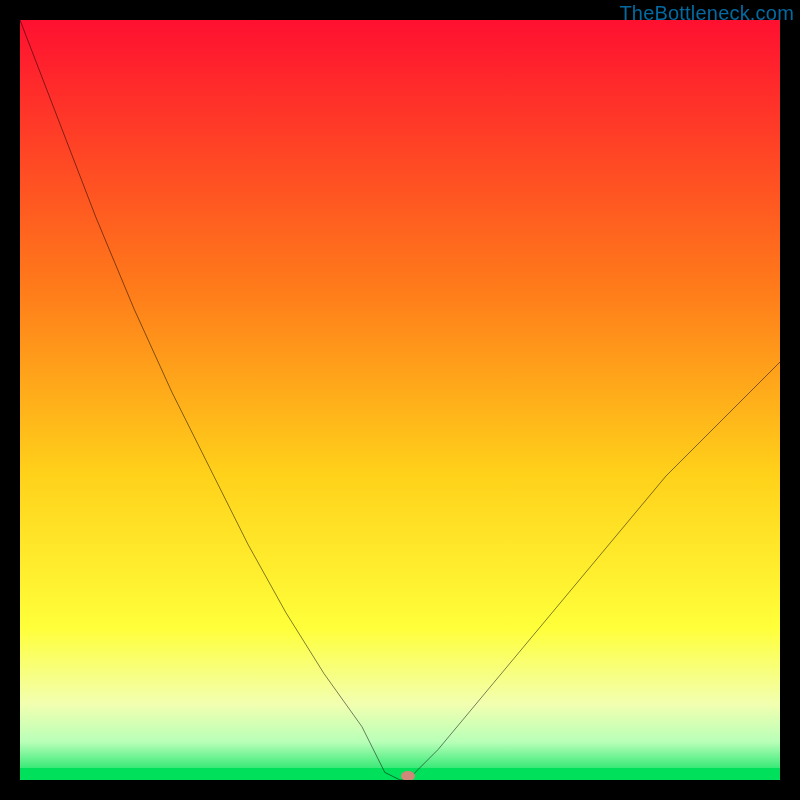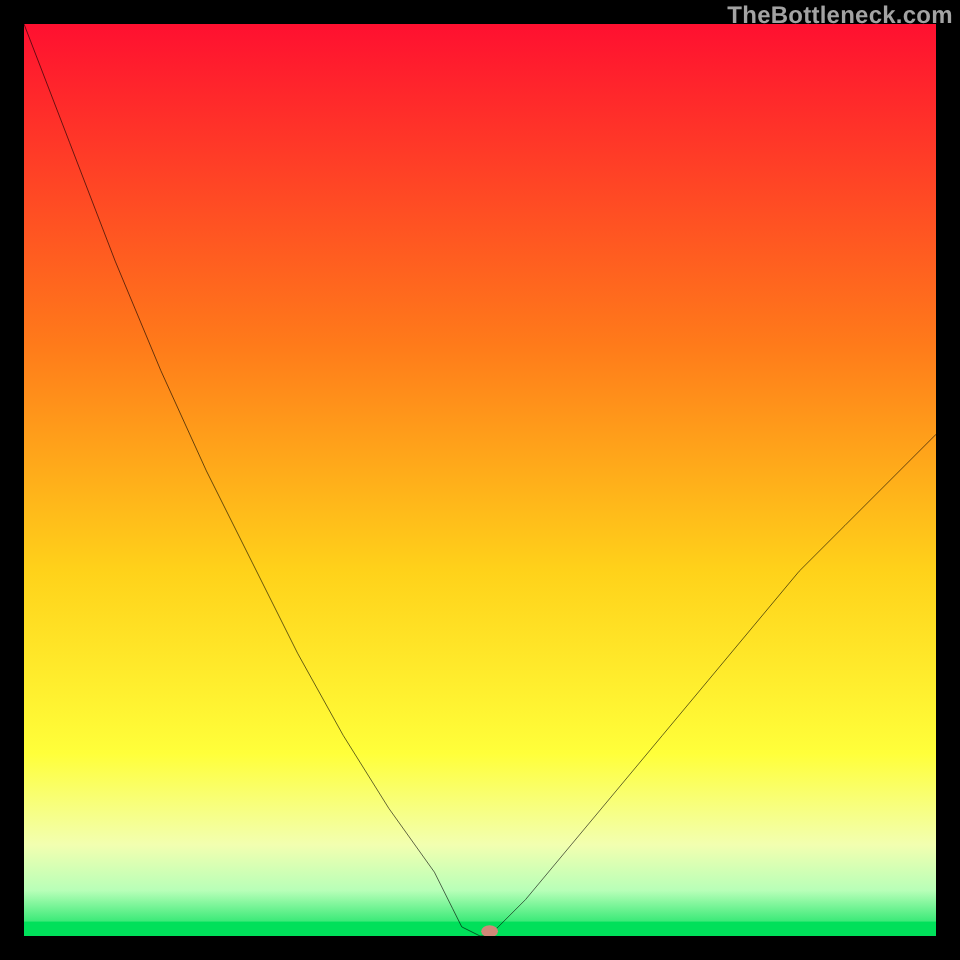--- a/index.html
+++ b/index.html
@@ -55,23 +55,23 @@
     width: 14px;
     height: 10px;
     background: #d08878;
     border-radius: 50%;
     transform: translate(-50%, -50%);
   }
   .watermark {
     position: absolute;
     top: 2px;
     right: 6px;
-    color: #a3a3a3;
+    color: #0369a1;
     font-size: 20px;
-    font-weight: 700;
+    font-weight: 400;
     letter-spacing: 0.2px;
     user-select: none;
   }
 </style>
 </head>
 <body>
 
 <div class="frame">
 
   <div class="watermark">TheBottleneck.com</div>

